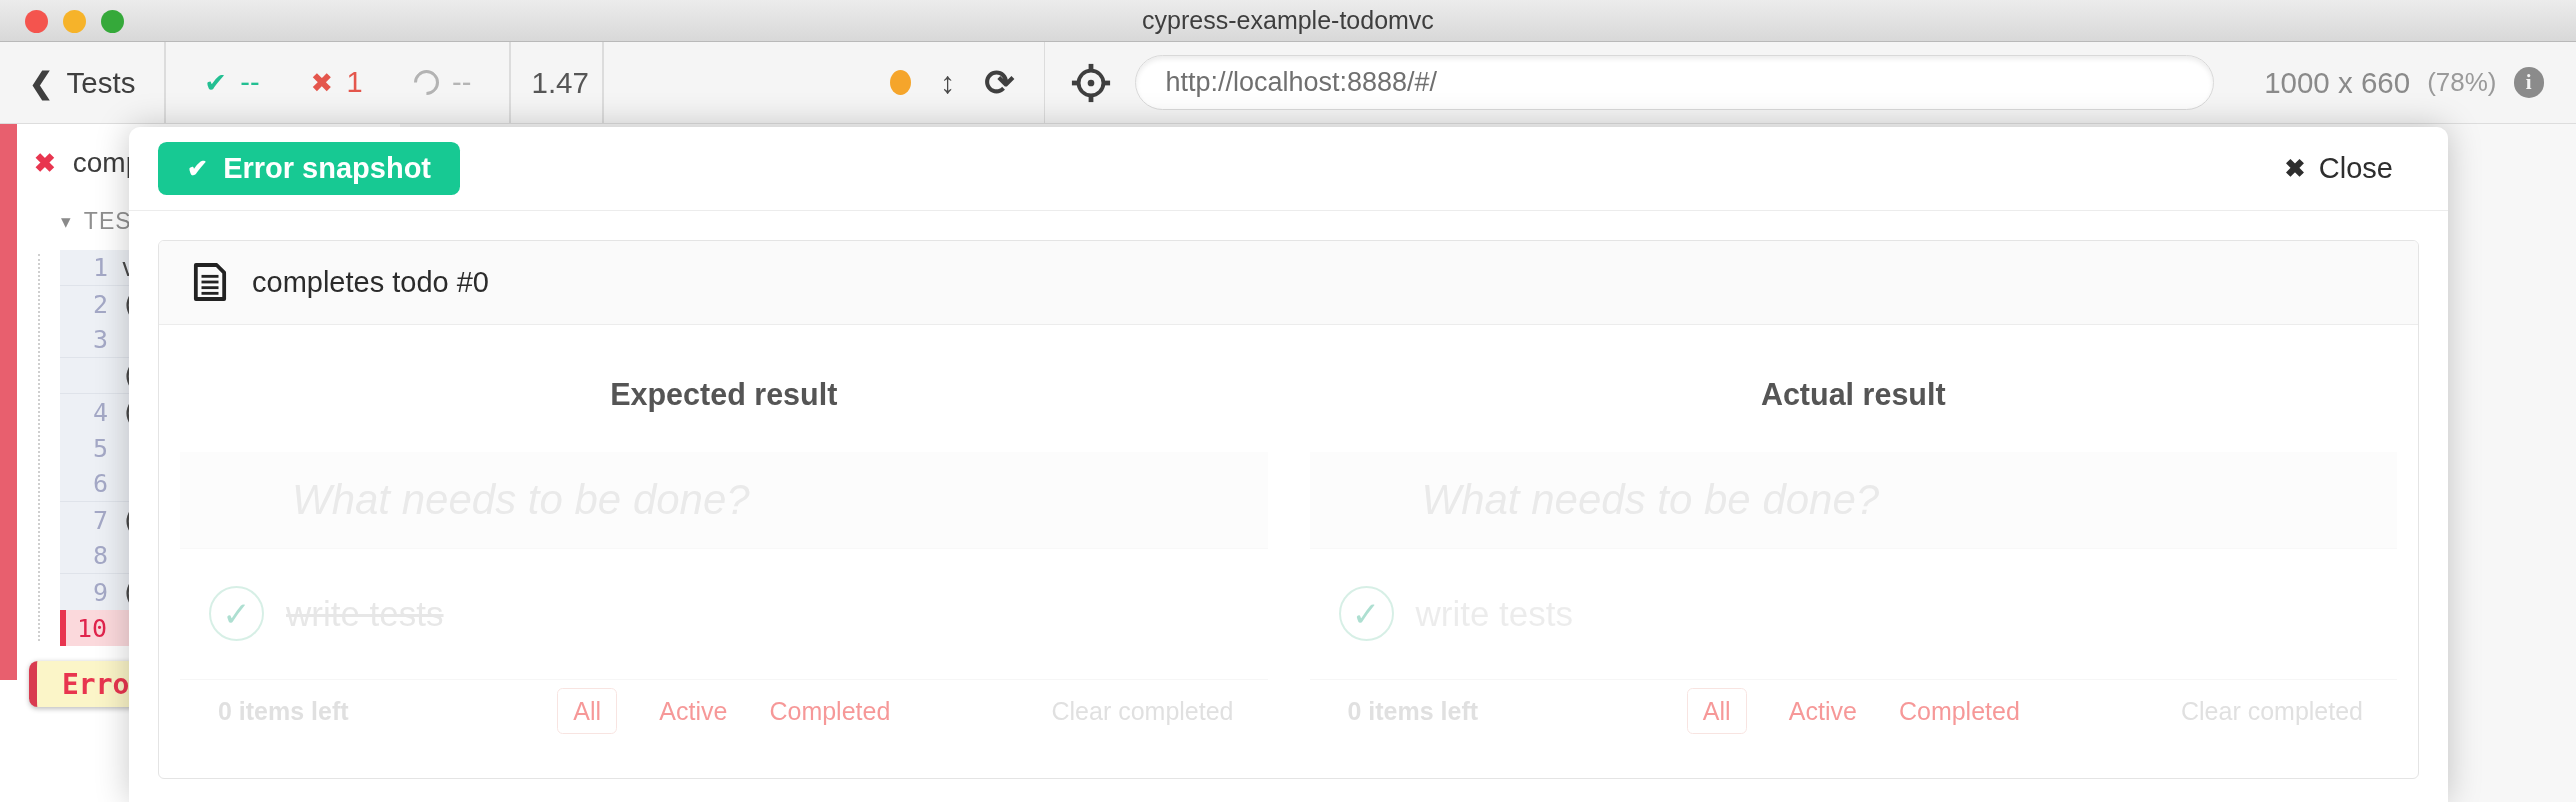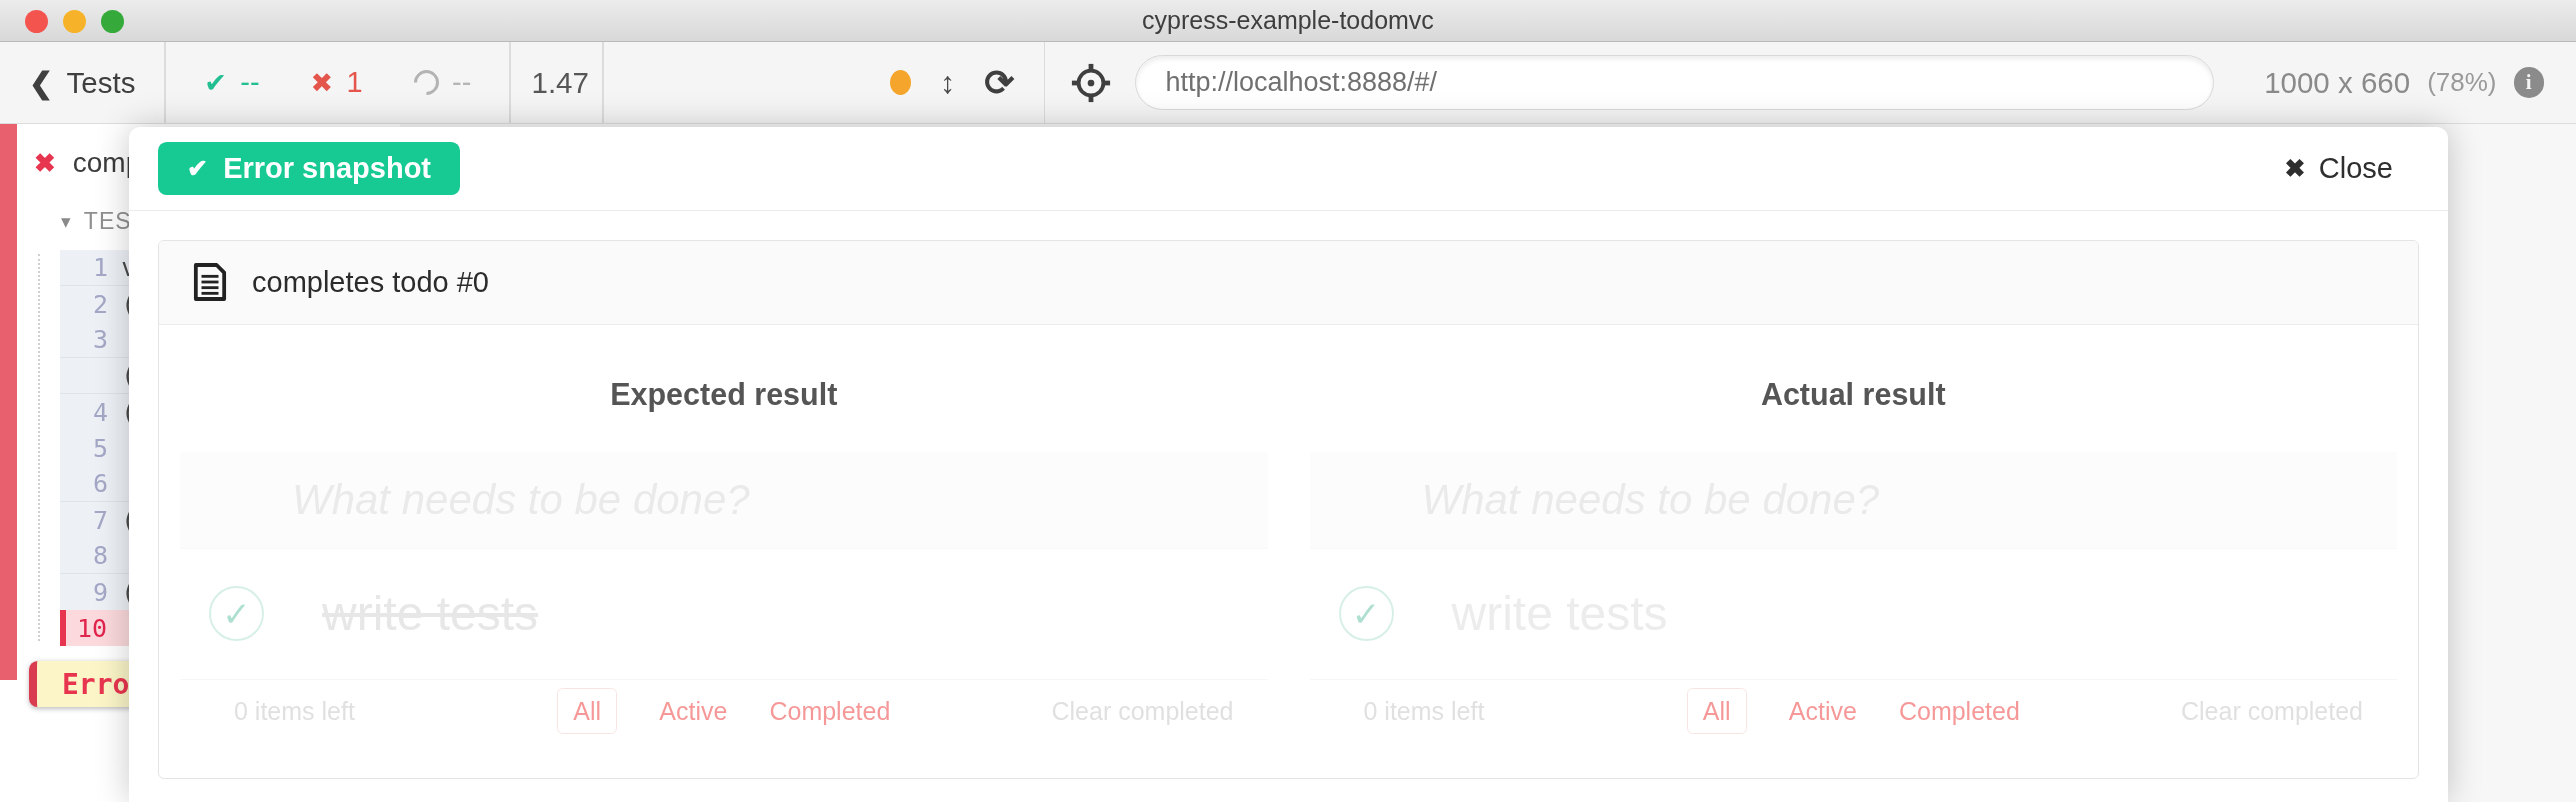--- a/index.html
+++ b/index.html
@@ -88,24 +88,24 @@
   .card-body { display:flex; }
   .col { flex:1; padding:0 21px; }
   .col-heading { text-align:center; margin-top:52px; font-size:30.5px; font-weight:bold; color:#555; }
 
   .snapshot { margin-top:40px; opacity:.55; }
   .in-row { height:97px; background:#fbfbfb; border-bottom:1.9px solid #f3f3f3; display:flex; align-items:center; }
   .ph { margin-left:112px; font-size:42px; font-style:italic; font-weight:300; color:#d9d9d9; }
   .todo-row { height:131px; display:flex; align-items:center; border-bottom:1.9px solid #efefef; }
   .ckcircle { width:55px; height:55px; margin-left:29px; border:2.9px solid #b7e3d2; border-radius:50%;
               display:flex; align-items:center; justify-content:center; color:#6cc6ad; font-size:34px; }
-  .todo-text { margin-left:58px; font-size:48px; font-weight:300; color:#dedede; }
+  .todo-text { margin-left:22px; font-size:35px; font-weight:300; color:#dedede; }
   .col.expected .todo-text { text-decoration:line-through; color:#d4d4d4; }
   .foot-row { position:relative; height:63px; display:flex; align-items:center; font-size:25px; color:#c7c7c7; }
-  .items-left { margin-left:54px; }
+  .items-left { margin-left:38px;font-weight:bold; }
   .filters { position:absolute; left:0; right:0; display:flex; justify-content:center; gap:42px; align-items:center; }
   .filter { color:#ef4444; cursor:pointer; }
   .filter.all { border:1.9px solid #f3cfc9; border-radius:5.7px; padding:7.6px 15.2px; }
   .clear-btn { position:absolute; right:34px; color:#c7c7c7; cursor:pointer; }
 </style>
 </head>
 <body>
 
 <div class="titlebar">
   <div class="traffic">

